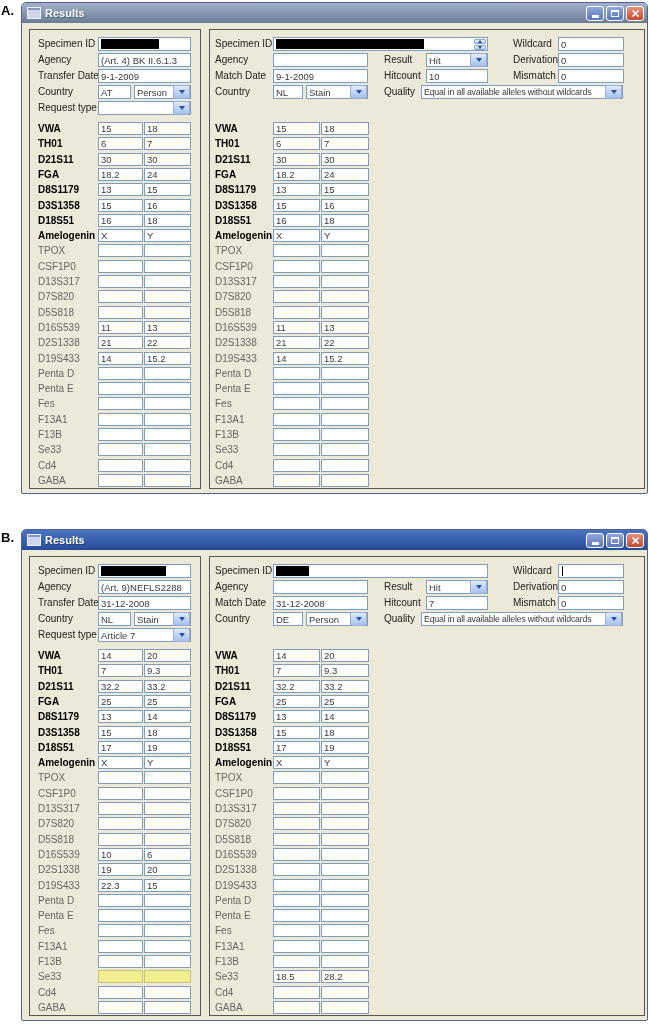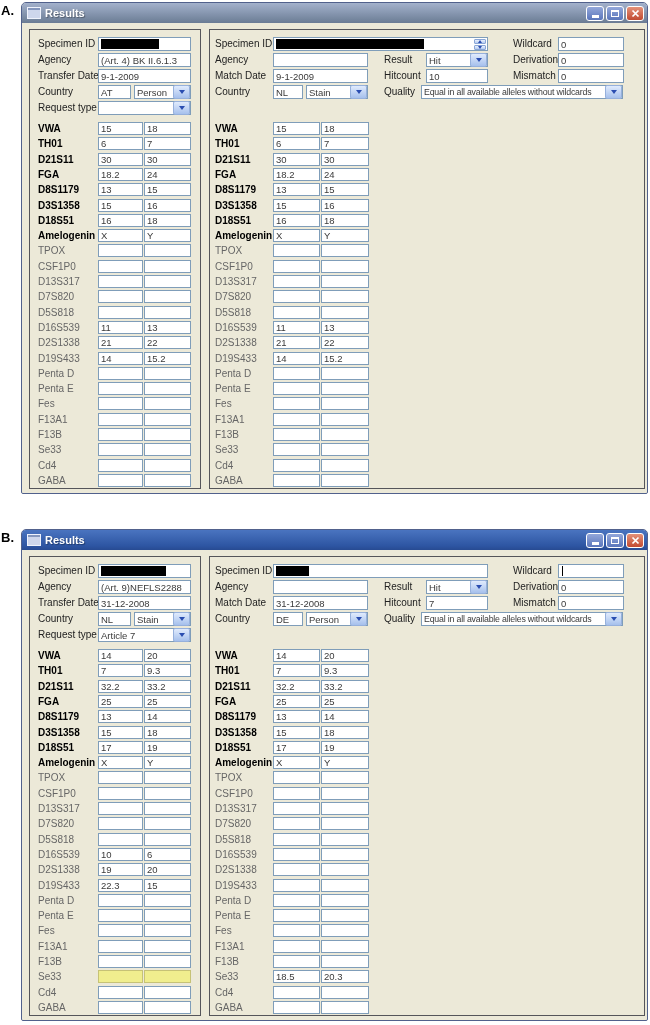--- a/index.html
+++ b/index.html
@@ -718,21 +718,21 @@
             <span class="lcell c2"></span>
           </div>
           <div class="lrow" style="top: 398px;">
             <span class="lname">F13B</span>
             <span class="lcell c1"></span>
             <span class="lcell c2"></span>
           </div>
           <div class="lrow" style="top: 413.3px;">
             <span class="lname">Se33</span>
             <span class="lcell c1">18.5</span>
-            <span class="lcell c2">20.3</span>
+            <span class="lcell c2">28.2</span>
           </div>
           <div class="lrow" style="top: 428.6px;">
             <span class="lname">Cd4</span>
             <span class="lcell c1"></span>
             <span class="lcell c2"></span>
           </div>
           <div class="lrow" style="top: 443.9px;">
             <span class="lname">GABA</span>
             <span class="lcell c1"></span>
             <span class="lcell c2"></span>

